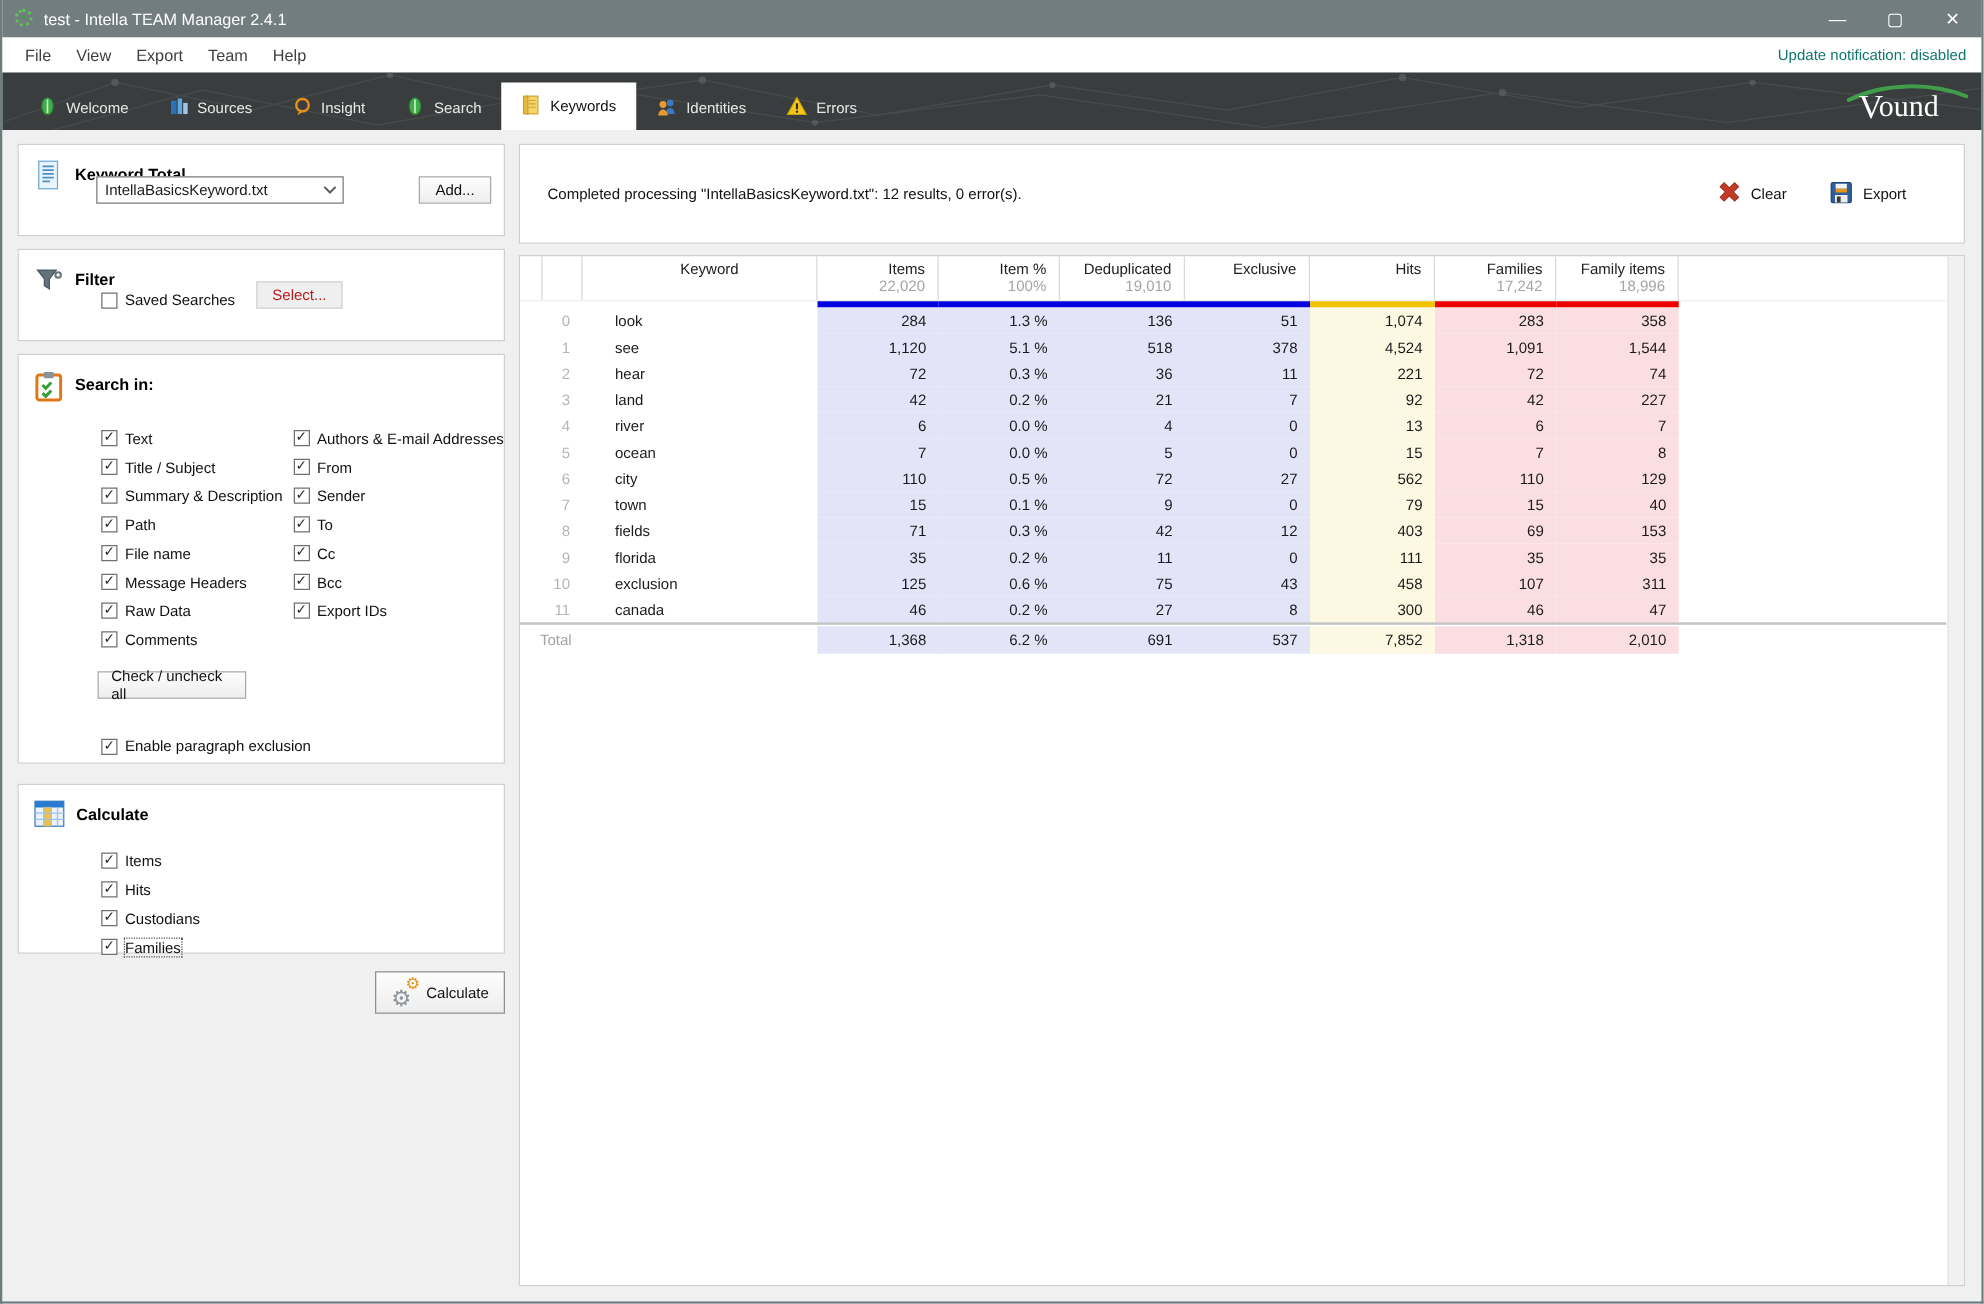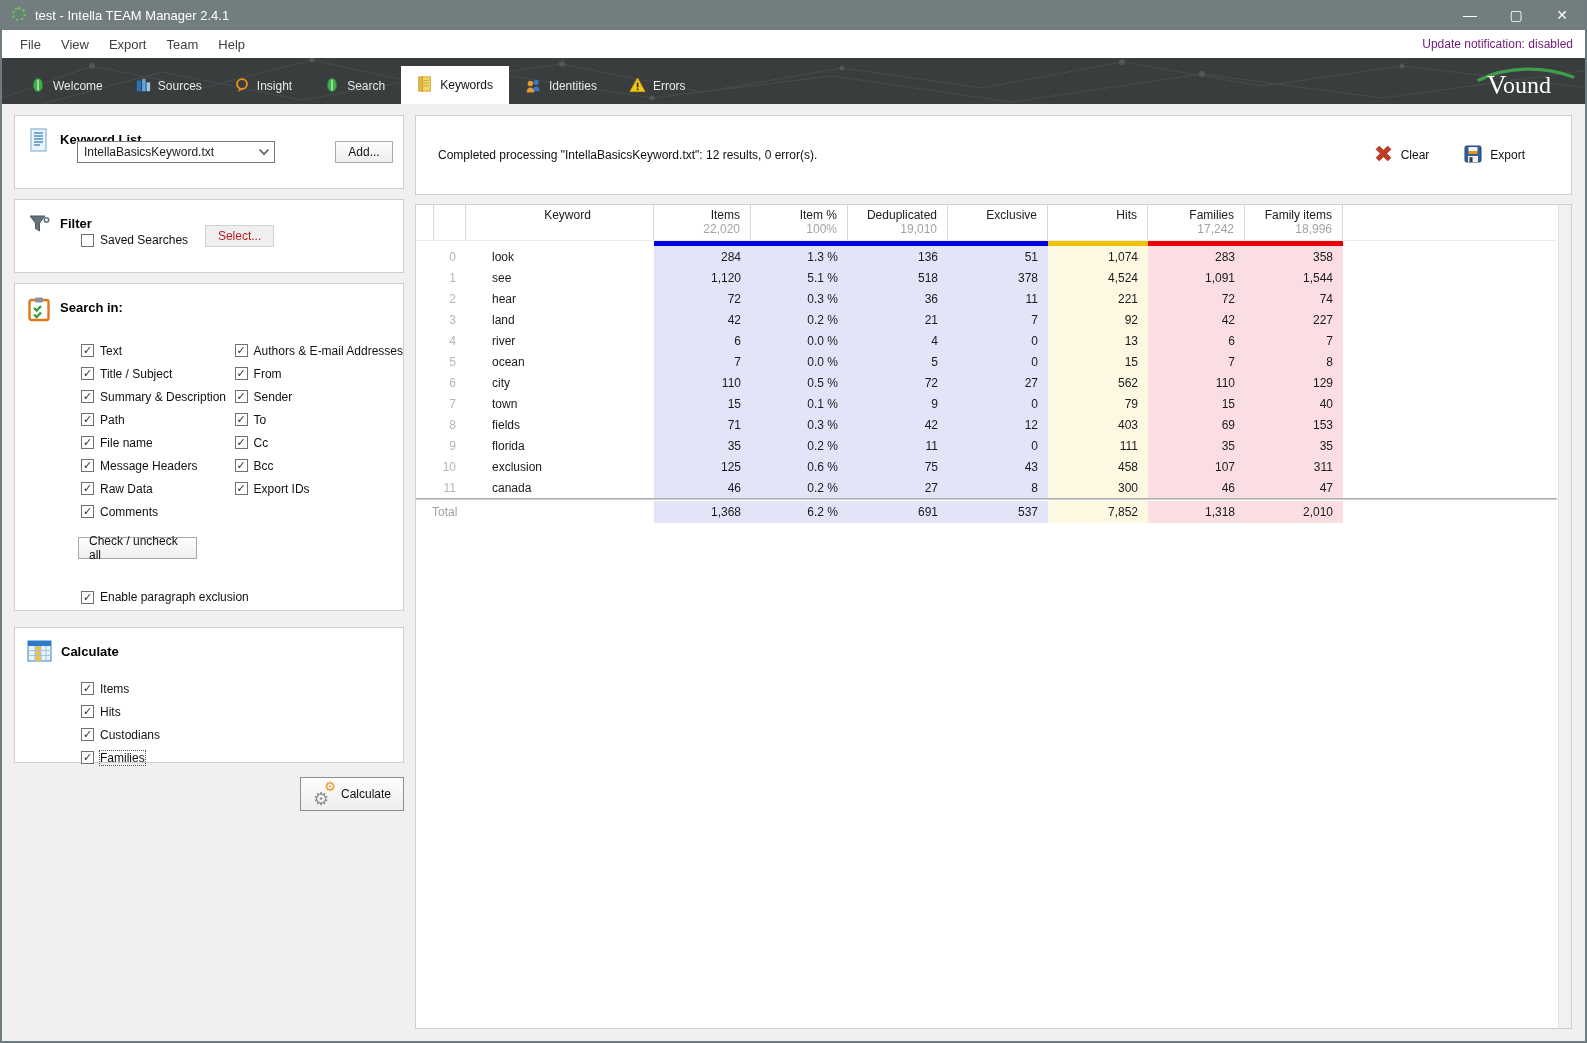--- a/index.html
+++ b/index.html
@@ -10,21 +10,21 @@
   
   .titlebar { height:30px; background:#717d7f; display:flex; align-items:center; color:#fff; flex:0 0 auto; }
   .titlebar .app-ic { margin:0 8px 0 9px; }
   .titlebar .title { font-size:13px; }
   .win-controls { margin-left:auto; display:flex; height:100%; }
   .win-btn { width:46px; display:flex; align-items:center; justify-content:center; font-size:14px; color:#fff; cursor:default; }
 
   
   .menubar { height:28px; background:#ffffff; display:flex; align-items:center; padding-left:8px; flex:0 0 auto; }
   .menu-item { padding:4px 10px; font-size:13px; color:#404040;text-align:right; }
-  .menu-note { margin-left:auto; margin-right:12px; color:#701a75; font-size:12px; }
+  .menu-note { margin-left:auto; margin-right:12px; color:#0f766e; font-size:12px; }
 
   
   .tabbar { height:46px; background:#3a3d3e; position:relative; flex:0 0 auto; display:flex; align-items:flex-end; padding-left:12px; overflow:hidden; }
   .net-pattern { position:absolute; inset:0; pointer-events:none; }
   .tab { position:relative; display:flex; align-items:center; gap:7px; height:36px; padding:0 16px; color:#e8e8e8; font-size:12px; cursor:default; z-index:2; }
   .tab.active { background:#ffffff; color:#111; height:38px; }
   .brand { position:absolute; right:8px; top:6px; z-index:2;text-align:right; }
 
   
   .content { flex:1 1 auto; display:flex; padding:11px 13px 12px 12px; gap:11px; background:#f0f0f0; min-height:0; }
@@ -217,21 +217,21 @@
     <div class="sidebar">
 
       <div class="panel p-keyword-list">
         <div class="panel-head">
           <span>
             <svg width="24" height="26" viewBox="0 0 24 26">
                 <rect x="4" y="1" width="15" height="22" fill="#eaf4fc" stroke="#6fa8d4"></rect>
                 <path d="M7 5 h9 M7 8 h9 M7 11 h9 M7 14 h9 M7 17 h6" stroke="#4d90c8" stroke-width="1.4"></path>
               </svg>
           </span>
-          <span class="panel-title">Keyword List</span>
+          <span class="panel-title">Keyword Total</span>
         </div>
         <div class="kw-controls">
           <div class="select-box">
             <span class="sel-val">IntellaBasicsKeyword.txt</span>
             <span><svg width="12" height="8" viewBox="0 0 12 8">
                   <path d="M1.5 1.5 L6 6 L10.5 1.5" fill="none" stroke="#5a5a5a" stroke-width="1.6"></path>
                 </svg></span>
           </div>
           <span class="btn btn-add">Add...</span>
         </div>

